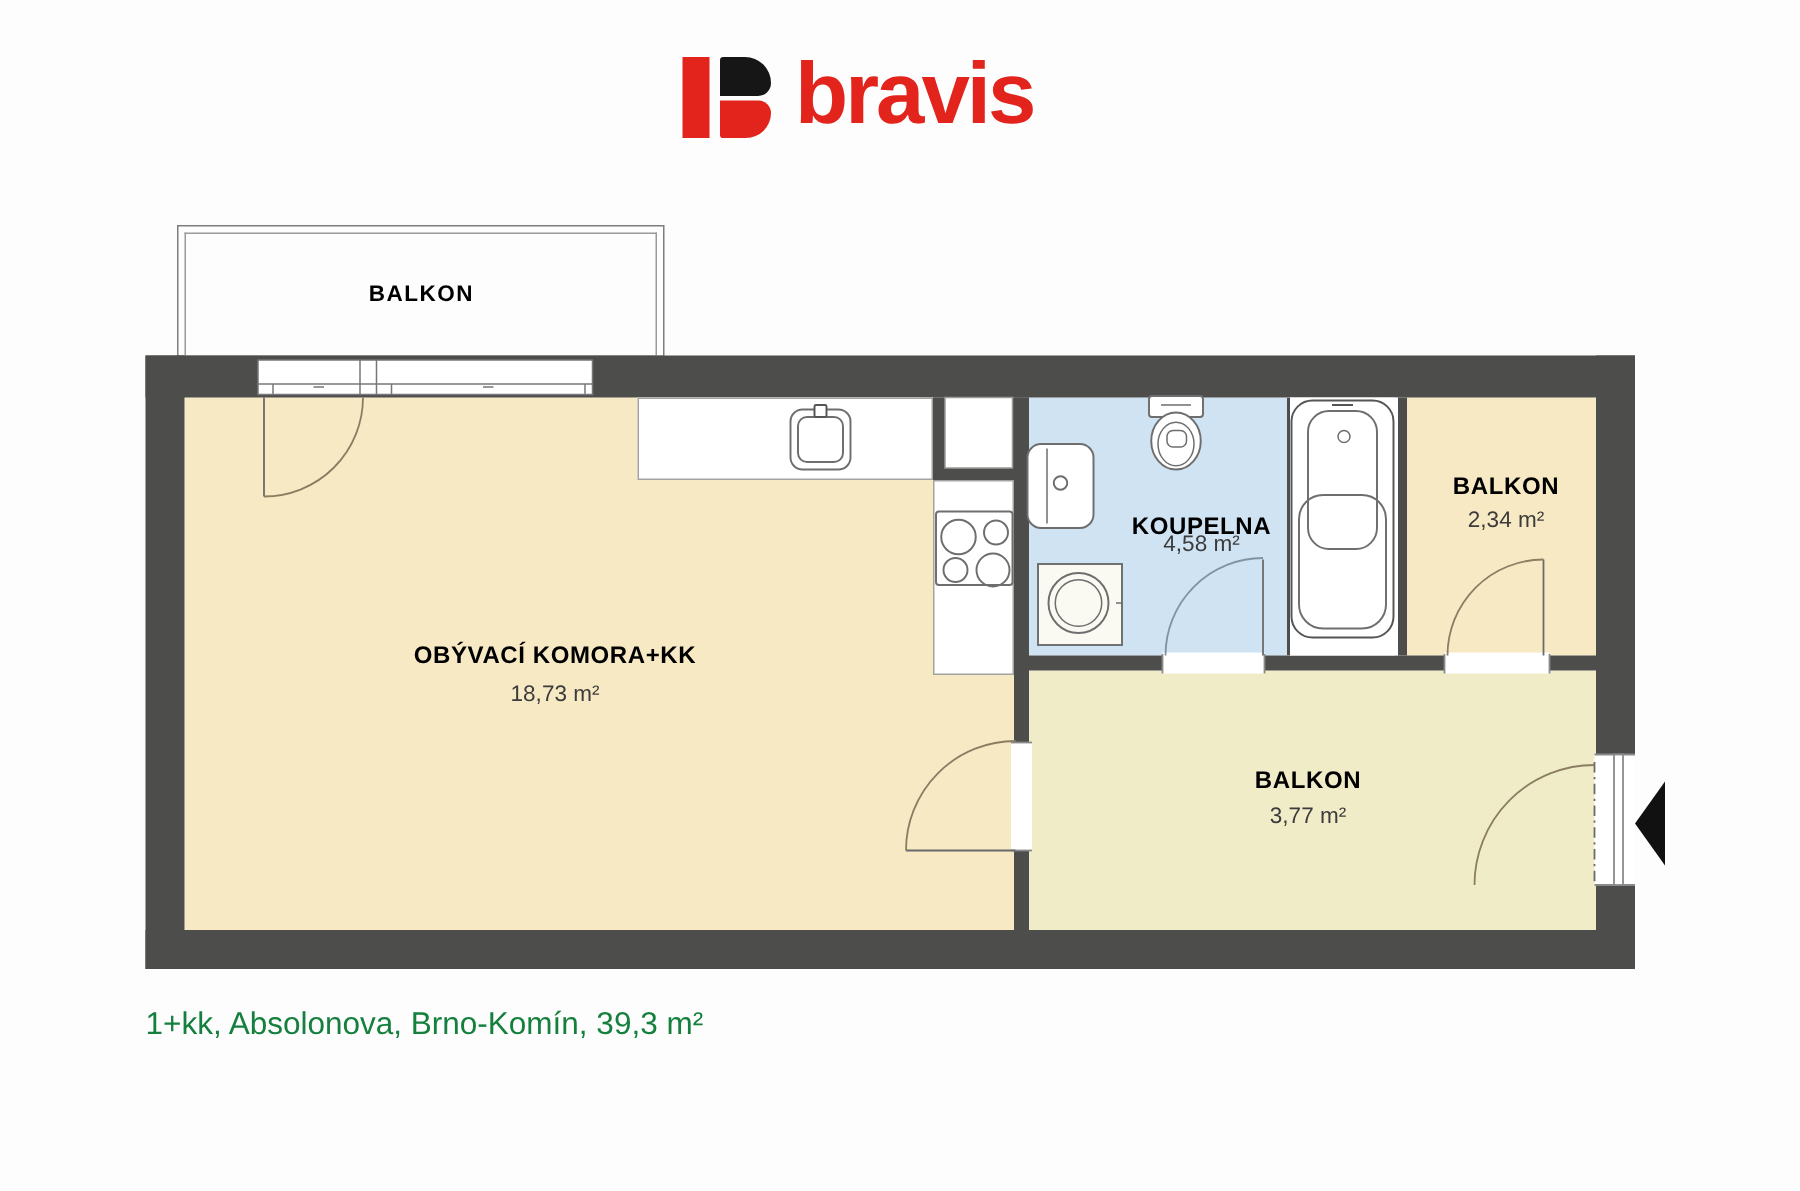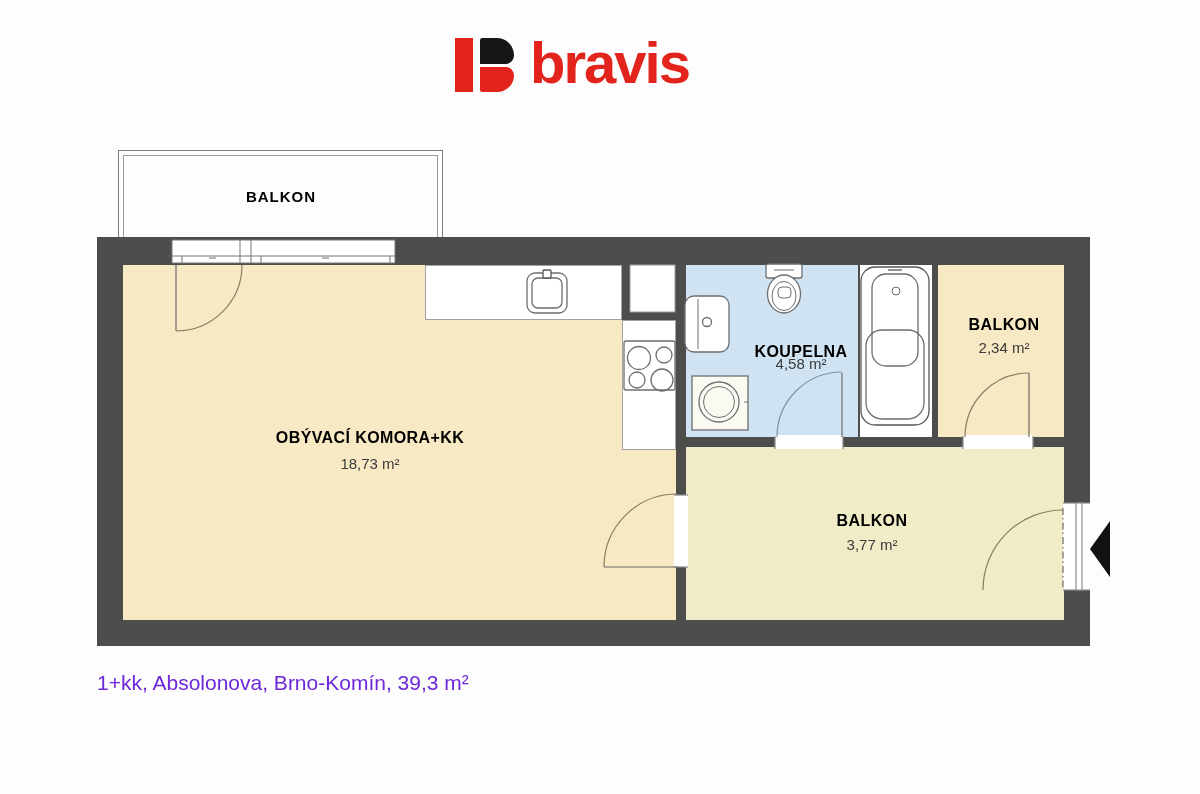--- a/index.html
+++ b/index.html
@@ -29,21 +29,21 @@
            border:1px solid #7d7d7d; box-sizing:border-box; background:#fdfdfd;}
   .balcony-inner{position:absolute; left:4px; top:4px; right:4px; bottom:0;
            border:1px solid #9a9a9a; border-bottom:none;}
 
   
   .room-label{position:absolute; transform:translate(-50%,-50%); white-space:nowrap;
       font-size:16px; font-weight:bold; color:#000000; letter-spacing:0.4px;}
   .room-area{position:absolute; transform:translate(-50%,-50%); white-space:nowrap;
       font-size:15px; color:#3b3b3b;}
   .balkon-label{font-size:15px; letter-spacing:1px;}
-  .caption{position:absolute; left:97px; top:671px; font-size:21px; color:#6d28d9;}
+  .caption{position:absolute; left:97px; top:671px; font-size:21px; color:#15803d;}
 
   svg.overlay{position:absolute; left:0; top:0;}
 </style>
 </head>
 <body>
 
 <div class="page">
 
   <div class="logo">
     <div class="logo-bar"></div>

